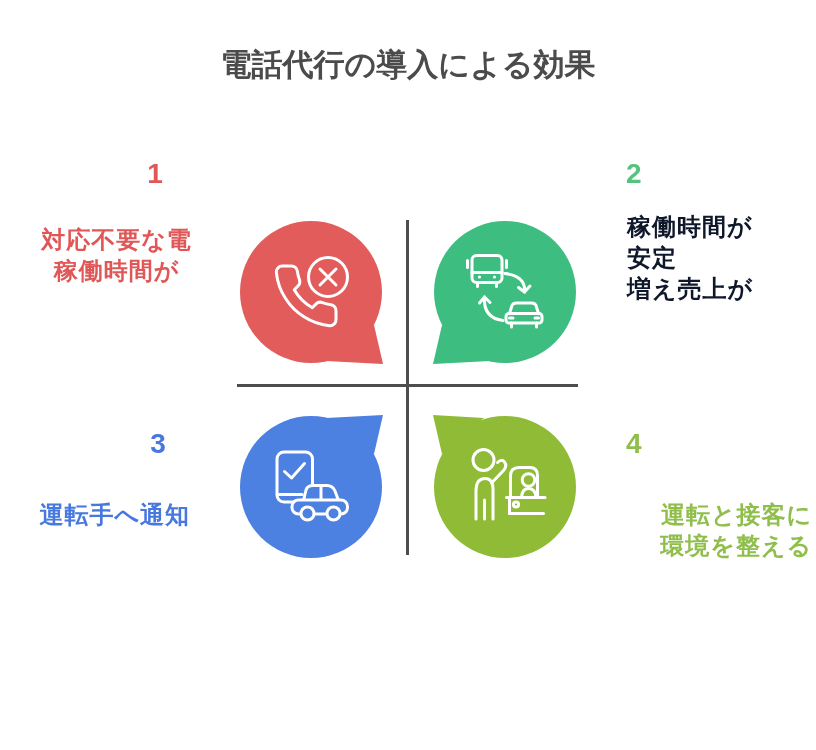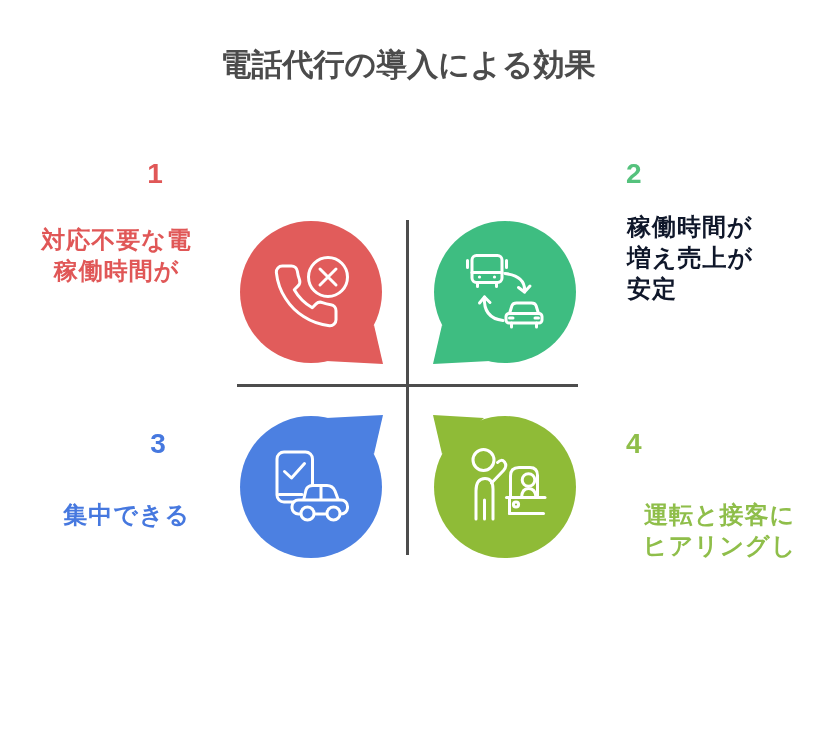--- a/index.html
+++ b/index.html
@@ -18,21 +18,21 @@
   .num{
     position:absolute;font-size:28px;font-weight:700;line-height:34px;
   }
   .num.center{width:60px;text-align:center;}
   .qtext{
     position:absolute;font-size:24px;font-weight:700;line-height:31px;letter-spacing:1px;
   }
   .qtext.t1{left:28px;top:224px;width:177px;text-align:center;}
   .qtext.t2{left:627px;top:211px;width:180px;text-align:left;}
   .qtext.t3{left:10px;top:499px;width:180px;text-align:right;}
-  .qtext.t4{left:627px;top:499px;width:185px;text-align:center;}
+  .qtext.t4{left:627px;top:499px;width:185px;text-align:right;}
   .n1{left:125px;top:157px;}
   .n2{left:626px;top:157px;}
   .n3{left:128px;top:427px;}
   .n4{left:626px;top:427px;}
   .icon-stroke{stroke:#fff;stroke-width:3;fill:none;stroke-linecap:round;stroke-linejoin:round;}
 </style>
 </head>
 <body>
 
 <div class="stage">
@@ -138,24 +138,24 @@
   <div class="num n2" style="color: rgb(85, 194, 125);">2</div>
   <div class="num center n3" style="color: rgb(70, 120, 223);">3</div>
   <div class="num n4" style="color: rgb(143, 190, 74);">4</div>
 
   <div class="qtext t1" style="color: rgb(224, 87, 87);">
     <div>対応不要な電</div>
     <div>稼働時間が</div>
   </div>
   <div class="qtext t2" style="color: #0f172a;">
     <div>稼働時間が</div>
+    <div>安定</div>
     <div>増え売上が</div>
-    <div>安定</div>
   </div>
   <div class="qtext t3" style="color: rgb(70, 120, 223);">
-    <div>集中できる</div>
+    <div>運転手へ通知</div>
   </div>
   <div class="qtext t4" style="color: rgb(143, 190, 74);">
     <div>運転と接客に</div>
-    <div>ヒアリングし</div>
+    <div>環境を整える</div>
   </div>
 
 </div>
 
 </body></html>

